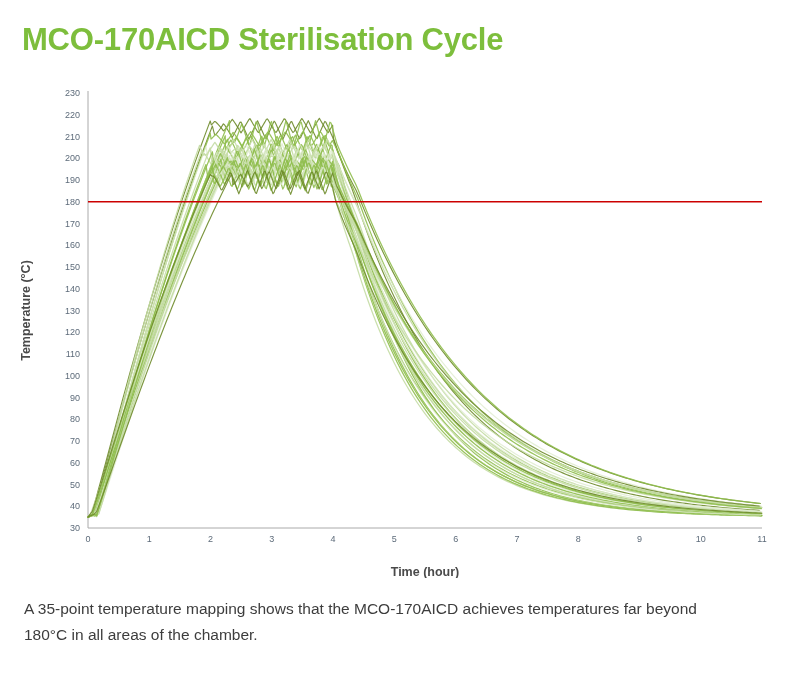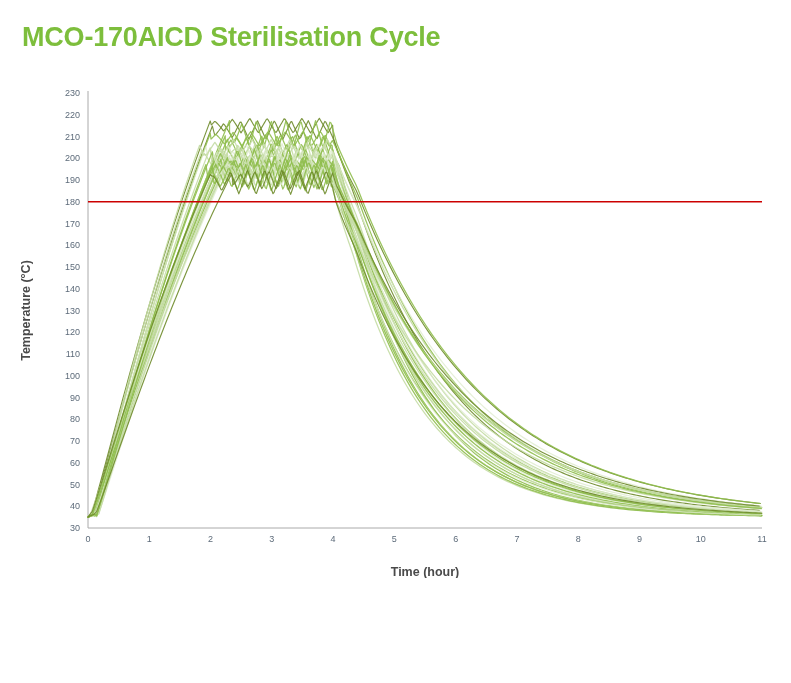--- a/index.html
+++ b/index.html
@@ -20,21 +20,21 @@
     left: 0; top: 0;
     width: 791px;
     height: 683px;
     background: #ffffff;
   }
 
   #chart-title {
     position: absolute;
     left: 22px;
     top: 22px;
-    font-size: 27px;
+    font-size: 31px;
     font-weight: bold;
     color: #7DBE3C;
     letter-spacing: -0.2px;
     white-space: nowrap;
   }
 
   #figure-wrap {
     position: absolute;
     left: 0;
     top: 78px;
@@ -152,14 +152,15 @@
           <path d="M88.00,439.13L90.14,437.00L92.29,436.25L94.43,429.75L96.58,423.05L98.72,416.25L100.87,409.37L103.01,402.45L105.16,395.50L107.30,388.53L109.45,381.55L111.59,374.57L113.73,367.60L115.88,360.64L118.02,353.69L120.17,346.77L122.31,339.87L124.46,332.99L126.60,326.15L128.75,319.33L130.89,312.55L133.04,305.81L135.18,299.10L137.32,292.43L139.47,285.81L141.61,279.22L143.76,272.68L145.90,266.18L148.05,259.73L150.19,253.33L152.34,246.97L154.48,240.66L156.63,234.40L158.77,228.19L160.91,222.03L163.06,215.92L165.20,209.86L167.35,203.85L169.49,197.89L171.64,191.98L173.78,186.13L175.93,180.33L178.07,174.58L180.22,168.88L182.36,163.24L184.50,157.65L186.65,152.11L188.79,146.62L190.94,141.19L193.08,135.80L195.23,130.47L197.37,125.19L199.52,119.96L201.66,114.77L203.81,109.64L205.95,104.55L208.09,99.51L210.24,94.51L212.38,89.55L213.78,96.04L214.88,97.90L215.98,99.88L217.08,101.98L218.19,104.19L219.29,106.51L220.39,108.21L221.50,106.10L222.60,103.88L223.70,101.53L224.80,99.07L225.91,96.50L227.01,93.81L228.11,91.00L229.22,90.46L230.32,93.05L231.42,95.76L232.53,98.58L233.63,101.52L234.73,104.58L235.83,107.75L236.94,111.04L238.04,109.91L239.14,106.84L240.25,103.65L241.35,100.35L242.45,96.93L243.55,93.39L244.66,89.89L245.76,86.41L246.86,89.77L247.97,93.26L249.07,96.75L250.17,100.24L251.27,103.73L252.38,107.22L253.48,110.71L254.58,112.42L255.69,108.93L256.79,105.44L257.89,101.95L259.00,98.46L260.10,94.97L261.20,91.48L262.30,87.99L263.41,88.18L264.51,91.67L265.61,95.16L266.72,98.65L267.82,102.14L268.92,105.63L270.02,109.12L271.13,112.61L272.23,110.52L273.33,107.03L274.44,103.54L275.54,100.05L276.64,96.56L277.74,93.07L278.85,89.58L279.95,86.60L281.05,90.09L282.16,93.58L283.26,97.07L284.36,100.55L285.46,104.04L286.57,107.53L287.67,111.02L288.77,112.10L289.88,108.61L290.98,105.12L292.08,101.63L293.19,98.14L294.29,94.65L295.39,91.16L296.49,87.67L297.60,88.50L298.70,91.99L299.80,95.48L300.91,98.97L302.01,102.46L303.11,105.95L304.21,109.44L305.32,112.93L306.42,110.20L307.52,106.71L308.63,103.22L309.73,99.73L310.83,96.24L311.93,92.75L313.04,89.26L314.14,86.91L315.24,90.40L316.35,93.89L317.45,97.38L318.55,100.87L319.66,104.36L320.76,107.85L321.86,111.34L322.96,111.79L324.07,108.30L325.17,104.81L326.27,101.32L327.38,97.83L328.48,94.34L329.58,90.85L330.68,87.36L331.79,88.82L332.89,92.31L338.39,106.64L341.45,113.63L344.52,120.38L347.58,126.90L350.64,133.18L353.71,139.25L356.77,145.09L359.84,152.02L362.90,159.59L365.96,166.96L369.03,174.14L372.09,181.13L375.15,187.93L378.22,194.56L381.28,201.01L384.34,207.29L387.41,213.40L390.47,219.36L393.54,225.15L396.60,230.80L399.66,236.29L402.73,241.64L405.79,246.85L408.85,251.92L411.92,256.86L414.98,261.67L418.04,266.35L421.11,270.90L424.17,275.34L427.24,279.66L430.30,283.87L433.36,287.96L436.43,291.95L439.49,295.83L442.55,299.61L445.62,303.29L448.68,306.87L451.74,310.36L454.81,313.76L457.87,317.06L460.94,320.28L464.00,323.42L467.06,326.47L470.13,329.44L473.19,332.33L476.25,335.15L479.32,337.89L482.38,340.56L485.44,343.16L488.51,345.69L491.57,348.16L494.64,350.56L497.70,352.89L500.76,355.17L503.83,357.38L506.89,359.54L509.95,361.64L513.02,363.68L516.08,365.67L519.14,367.61L522.21,369.49L525.27,371.33L528.34,373.12L531.40,374.86L534.46,376.55L537.53,378.20L540.59,379.81L543.65,381.38L546.72,382.90L549.78,384.38L552.84,385.83L555.91,387.23L558.97,388.60L562.04,389.93L565.10,391.23L568.16,392.49L571.23,393.72L574.29,394.92L577.35,396.09L580.42,397.22L583.48,398.33L586.54,399.40L589.61,400.45L592.67,401.47L595.74,402.46L598.80,403.43L601.86,404.37L604.93,405.29L607.99,406.18L611.05,407.05L614.12,407.90L617.18,408.72L620.24,409.52L623.31,410.30L626.37,411.06L629.44,411.80L632.50,412.52L635.56,413.22L638.63,413.91L641.69,414.57L644.75,415.22L647.82,415.85L650.88,416.46L653.94,417.06L657.01,417.64L660.07,418.21L663.14,418.76L666.20,419.30L669.26,419.82L672.33,420.33L675.39,420.83L678.45,421.31L681.52,421.78L684.58,422.24L687.64,422.68L690.71,423.12L693.77,423.54L696.84,423.95L699.90,424.35L702.96,424.74L706.03,425.12L709.09,425.49L712.15,425.85L715.22,426.20L718.28,426.54L721.34,426.87L724.41,427.19L727.47,427.51L730.54,427.82L733.60,428.11L736.66,428.40L739.73,428.69L742.79,428.96L745.85,429.23L748.92,429.49L751.98,429.75L755.04,429.99L758.11,430.23L761.17,430.47" fill="none" stroke="#8FBE4C" stroke-width="1.25" stroke-opacity="0.9" stroke-linejoin="round" stroke-linecap="round"></path>
           <path d="M88.00,439.13L90.14,438.04L92.29,436.96L94.43,435.87L96.58,433.70L98.72,427.99L100.87,422.15L103.01,416.24L105.16,410.28L107.30,404.28L109.45,398.26L111.59,392.22L113.73,386.17L115.88,380.12L118.02,374.07L120.17,368.02L122.31,361.99L124.46,355.96L126.60,349.96L128.75,343.97L130.89,337.99L133.04,332.04L135.18,326.12L137.32,320.22L139.47,314.34L141.61,308.49L143.76,302.68L145.90,296.89L148.05,291.13L150.19,285.40L152.34,279.71L154.48,274.05L156.63,268.42L158.77,262.83L160.91,257.28L163.06,251.76L165.20,246.28L167.35,240.83L169.49,235.43L171.64,230.06L173.78,224.73L175.93,219.43L178.07,214.18L180.22,208.97L182.36,203.79L184.50,198.66L186.65,193.56L188.79,188.51L190.94,183.49L193.08,178.52L195.23,173.58L197.37,168.69L199.52,163.83L201.66,159.02L203.81,154.25L205.95,149.51L208.09,144.82L210.24,140.16L212.38,135.55L214.53,130.97L216.67,126.43L218.82,121.93L220.96,117.46L223.11,113.04L225.25,108.64L227.40,104.28L229.54,99.96L231.68,95.66L233.06,106.60L234.16,105.99L235.27,104.47L236.37,102.85L237.47,101.11L238.57,99.26L239.68,97.30L240.78,96.25L241.88,98.08L242.99,100.01L244.09,102.05L245.19,104.21L246.29,106.48L247.40,108.85L248.50,107.69L249.60,105.45L250.71,103.10L251.81,100.64L252.91,98.07L254.01,95.38L255.12,94.22L256.22,96.76L257.32,99.42L258.43,102.19L259.53,105.00L260.63,107.80L261.74,110.60L262.84,108.76L263.94,105.95L265.04,103.15L266.15,100.35L267.25,97.54L268.35,94.74L269.46,93.90L270.56,96.70L271.66,99.51L272.76,102.31L273.87,105.12L274.97,107.92L276.07,110.72L277.18,108.64L278.28,105.83L279.38,103.03L280.48,100.22L281.59,97.42L282.69,94.62L283.79,94.02L284.90,96.83L286.00,99.63L287.10,102.43L288.20,105.24L289.31,108.04L290.41,110.85L291.51,108.52L292.62,105.71L293.72,102.91L294.82,100.10L295.93,97.30L297.03,94.50L298.13,94.14L299.23,96.95L300.34,99.75L301.44,102.55L302.54,105.36L303.65,108.16L304.75,110.97L305.85,108.39L306.95,105.59L308.06,102.79L309.16,99.98L310.26,97.18L311.37,94.37L312.47,94.26L313.57,97.07L314.67,99.87L315.78,102.68L316.88,105.48L317.98,108.28L319.09,111.08L320.19,108.27L321.29,105.47L322.40,102.67L323.50,99.86L324.60,97.06L325.70,94.25L326.81,94.39L327.91,97.19L329.01,99.99L330.12,102.80L331.22,105.60L332.32,108.40L335.95,124.06L339.01,132.17L342.08,139.96L345.14,147.44L348.20,154.62L351.27,161.51L354.33,168.12L357.39,175.74L360.46,183.95L363.52,191.91L366.59,199.61L369.65,207.08L372.71,214.32L375.78,221.32L378.84,228.12L381.90,234.69L384.97,241.07L388.03,247.24L391.09,253.22L394.16,259.02L397.22,264.64L400.29,270.08L403.35,275.35L406.41,280.45L409.48,285.40L412.54,290.19L415.60,294.84L418.67,299.33L421.73,303.69L424.79,307.92L427.86,312.01L430.92,315.97L433.99,319.81L437.05,323.53L440.11,327.13L443.18,330.62L446.24,334.01L449.30,337.28L452.37,340.46L455.43,343.54L458.49,346.52L461.56,349.40L464.62,352.20L467.69,354.91L470.75,357.54L473.81,360.08L476.88,362.54L479.94,364.93L483.00,367.25L486.07,369.49L489.13,371.66L492.19,373.76L495.26,375.80L498.32,377.77L501.39,379.69L504.45,381.54L507.51,383.33L510.58,385.07L513.64,386.76L516.70,388.39L519.77,389.97L522.83,391.51L525.89,392.99L528.96,394.43L532.02,395.82L535.09,397.17L538.15,398.48L541.21,399.75L544.28,400.98L547.34,402.16L550.40,403.32L553.47,404.43L556.53,405.51L559.59,406.56L562.66,407.58L565.72,408.56L568.79,409.51L571.85,410.44L574.91,411.33L577.98,412.20L581.04,413.04L584.10,413.85L587.17,414.64L590.23,415.40L593.29,416.14L596.36,416.86L599.42,417.55L602.49,418.23L605.55,418.88L608.61,419.51L611.68,420.12L614.74,420.71L617.80,421.29L620.87,421.84L623.93,422.38L626.99,422.90L630.06,423.41L633.12,423.90L636.19,424.37L639.25,424.83L642.31,425.28L645.38,425.71L648.44,426.13L651.50,426.53L654.57,426.93L657.63,427.31L660.69,427.68L663.76,428.03L666.82,428.38L669.89,428.71L672.95,429.04L676.01,429.35L679.08,429.66L682.14,429.95L685.20,430.24L688.27,430.52L691.33,430.78L694.39,431.04L697.46,431.30L700.52,431.54L703.59,431.78L706.65,432.01L709.71,432.23L712.78,432.44L715.84,432.65L718.90,432.85L721.97,433.05L725.03,433.24L728.09,433.42L731.16,433.60L734.22,433.77L737.29,433.94L740.35,434.10L743.41,434.26L746.48,434.41L749.54,434.56L752.60,434.70L755.67,434.84L758.73,434.97L761.79,435.10" fill="none" stroke="#6E8B2A" stroke-width="1.15" stroke-opacity="0.9" stroke-linejoin="round" stroke-linecap="round"></path>
           <path d="M88.00,439.13L90.14,436.11L92.29,433.40L94.43,426.86L96.58,420.19L98.72,413.43L100.87,406.61L103.01,399.75L105.16,392.87L107.30,385.97L109.45,379.07L111.59,372.18L113.73,365.29L115.88,358.42L118.02,351.56L120.17,344.73L122.31,337.92L124.46,331.14L126.60,324.39L128.75,317.67L130.89,310.99L133.04,304.34L135.18,297.73L137.32,291.16L139.47,284.63L141.61,278.15L143.76,271.71L145.90,265.31L148.05,258.96L150.19,252.65L152.34,246.40L154.48,240.19L156.63,234.03L158.77,227.91L160.91,221.85L163.06,215.84L165.20,209.88L167.35,203.97L169.49,198.11L171.64,192.31L173.78,186.55L175.93,180.85L178.07,175.20L180.22,169.60L182.36,164.05L184.50,158.56L186.65,153.11L188.79,147.72L190.94,142.38L193.08,137.09L195.23,131.85L197.37,126.66L199.52,121.52L201.66,116.43L203.81,111.39L205.95,106.39L208.09,101.43L210.24,96.51L212.33,98.28L213.43,97.97L214.54,99.64L215.64,101.42L216.74,103.30L217.84,105.28L218.95,107.37L220.05,109.57L221.15,111.86L222.26,111.42L223.36,109.32L224.46,107.12L225.56,104.81L226.67,102.40L227.77,99.89L228.87,97.27L229.98,94.54L231.08,96.03L232.18,98.56L233.28,101.19L234.39,103.92L235.49,106.76L236.59,109.70L237.70,112.75L238.80,115.90L239.90,113.06L241.01,110.11L242.11,107.05L243.21,103.89L244.31,100.72L245.42,97.54L246.52,94.36L247.62,92.32L248.73,95.50L249.83,98.67L250.93,101.85L252.03,105.03L253.14,108.20L254.24,111.38L255.34,114.55L256.45,115.46L257.55,112.28L258.65,109.11L259.75,105.93L260.86,102.76L261.96,99.58L263.06,96.40L264.17,93.23L265.27,93.46L266.37,96.63L267.48,99.81L268.58,102.99L269.68,106.16L270.78,109.34L271.89,112.52L272.99,115.69L274.09,114.32L275.20,111.15L276.30,107.97L277.40,104.79L278.50,101.62L279.61,98.44L280.71,95.27L281.81,92.09L282.92,94.60L284.02,97.77L285.12,100.95L286.22,104.12L287.33,107.30L288.43,110.48L289.53,113.65L290.64,116.36L291.74,113.19L292.84,110.01L293.94,106.83L295.05,103.66L296.15,100.48L297.25,97.30L298.36,94.13L299.46,92.56L300.56,95.73L301.67,98.91L302.77,102.09L303.87,105.26L304.97,108.44L306.08,111.61L307.18,114.79L308.28,115.22L309.39,112.05L310.49,108.87L311.59,105.70L312.69,102.52L313.80,99.34L314.90,96.17L316.00,92.99L317.11,93.69L318.21,96.87L319.31,100.05L320.41,103.22L321.52,106.40L322.62,109.58L323.72,112.75L324.83,115.93L325.93,114.09L327.03,110.91L328.14,107.73L329.24,104.56L330.34,101.38L331.44,98.21L332.55,95.03L336.37,107.17L339.43,113.52L342.50,119.67L345.56,125.61L348.62,131.36L351.69,136.91L354.75,142.27L357.82,148.73L360.88,155.87L363.94,162.83L367.01,169.62L370.07,176.25L373.13,182.71L376.20,189.01L379.26,195.16L382.32,201.16L385.39,207.01L388.45,212.71L391.52,218.28L394.58,223.71L397.64,229.00L400.71,234.17L403.77,239.20L406.83,244.12L409.90,248.91L412.96,253.59L416.02,258.15L419.09,262.60L422.15,266.94L425.22,271.17L428.28,275.30L431.34,279.32L434.41,283.25L437.47,287.08L440.53,290.82L443.60,294.47L446.66,298.02L449.72,301.49L452.79,304.87L455.85,308.17L458.92,311.39L461.98,314.53L465.04,317.60L468.11,320.58L471.17,323.50L474.23,326.34L477.30,329.11L480.36,331.82L483.42,334.45L486.49,337.03L489.55,339.54L492.62,341.98L495.68,344.37L498.74,346.70L501.81,348.97L504.87,351.19L507.93,353.35L511.00,355.46L514.06,357.52L517.12,359.52L520.19,361.48L523.25,363.39L526.32,365.25L529.38,367.06L532.44,368.84L535.51,370.56L538.57,372.25L541.63,373.89L544.70,375.50L547.76,377.06L550.82,378.59L553.89,380.07L556.95,381.53L560.02,382.94L563.08,384.32L566.14,385.67L569.21,386.98L572.27,388.27L575.33,389.52L578.40,390.73L581.46,391.92L584.52,393.08L587.59,394.22L590.65,395.32L593.72,396.40L596.78,397.45L599.84,398.47L602.91,399.47L605.97,400.45L609.03,401.40L612.10,402.32L615.16,403.23L618.22,404.11L621.29,404.97L624.35,405.81L627.42,406.63L630.48,407.43L633.54,408.21L636.61,408.97L639.67,409.71L642.73,410.43L645.80,411.14L648.86,411.83L651.92,412.50L654.99,413.15L658.05,413.79L661.12,414.41L664.18,415.02L667.24,415.61L670.31,416.19L673.37,416.75L676.43,417.30L679.50,417.84L682.56,418.36L685.62,418.87L688.69,419.37L691.75,419.86L694.82,420.33L697.88,420.79L700.94,421.24L704.01,421.68L707.07,422.11L710.13,422.53L713.20,422.94L716.26,423.34L719.32,423.72L722.39,424.10L725.45,424.47L728.52,424.83L731.58,425.18L734.64,425.53L737.71,425.86L740.77,426.19L743.83,426.50L746.90,426.81L749.96,427.12L753.02,427.41L756.09,427.70L759.15,427.98" fill="none" stroke="#6E8B2A" stroke-width="1.15" stroke-opacity="0.9" stroke-linejoin="round" stroke-linecap="round"></path>
         </g>
       <line id="threshold-line" stroke="#CC0000" stroke-width="1.6" x1="88" x2="762" y1="123.75" y2="123.75"></line>
       <text id="ylabel" class="axis-title" x="30" y="232.5" text-anchor="middle" transform="rotate(-90 30 232.5)">Temperature (°C)</text>
       <text id="xlabel" class="axis-title" text-anchor="middle" x="425" y="498">Time (hour)</text>
     </svg>
   </div>
 
+  <div id="caption">A 35-point temperature mapping shows that the MCO-170AICD achieves temperatures far beyond 180°C in all areas of the chamber.</div>
 
 </div>
 
 </body></html>

